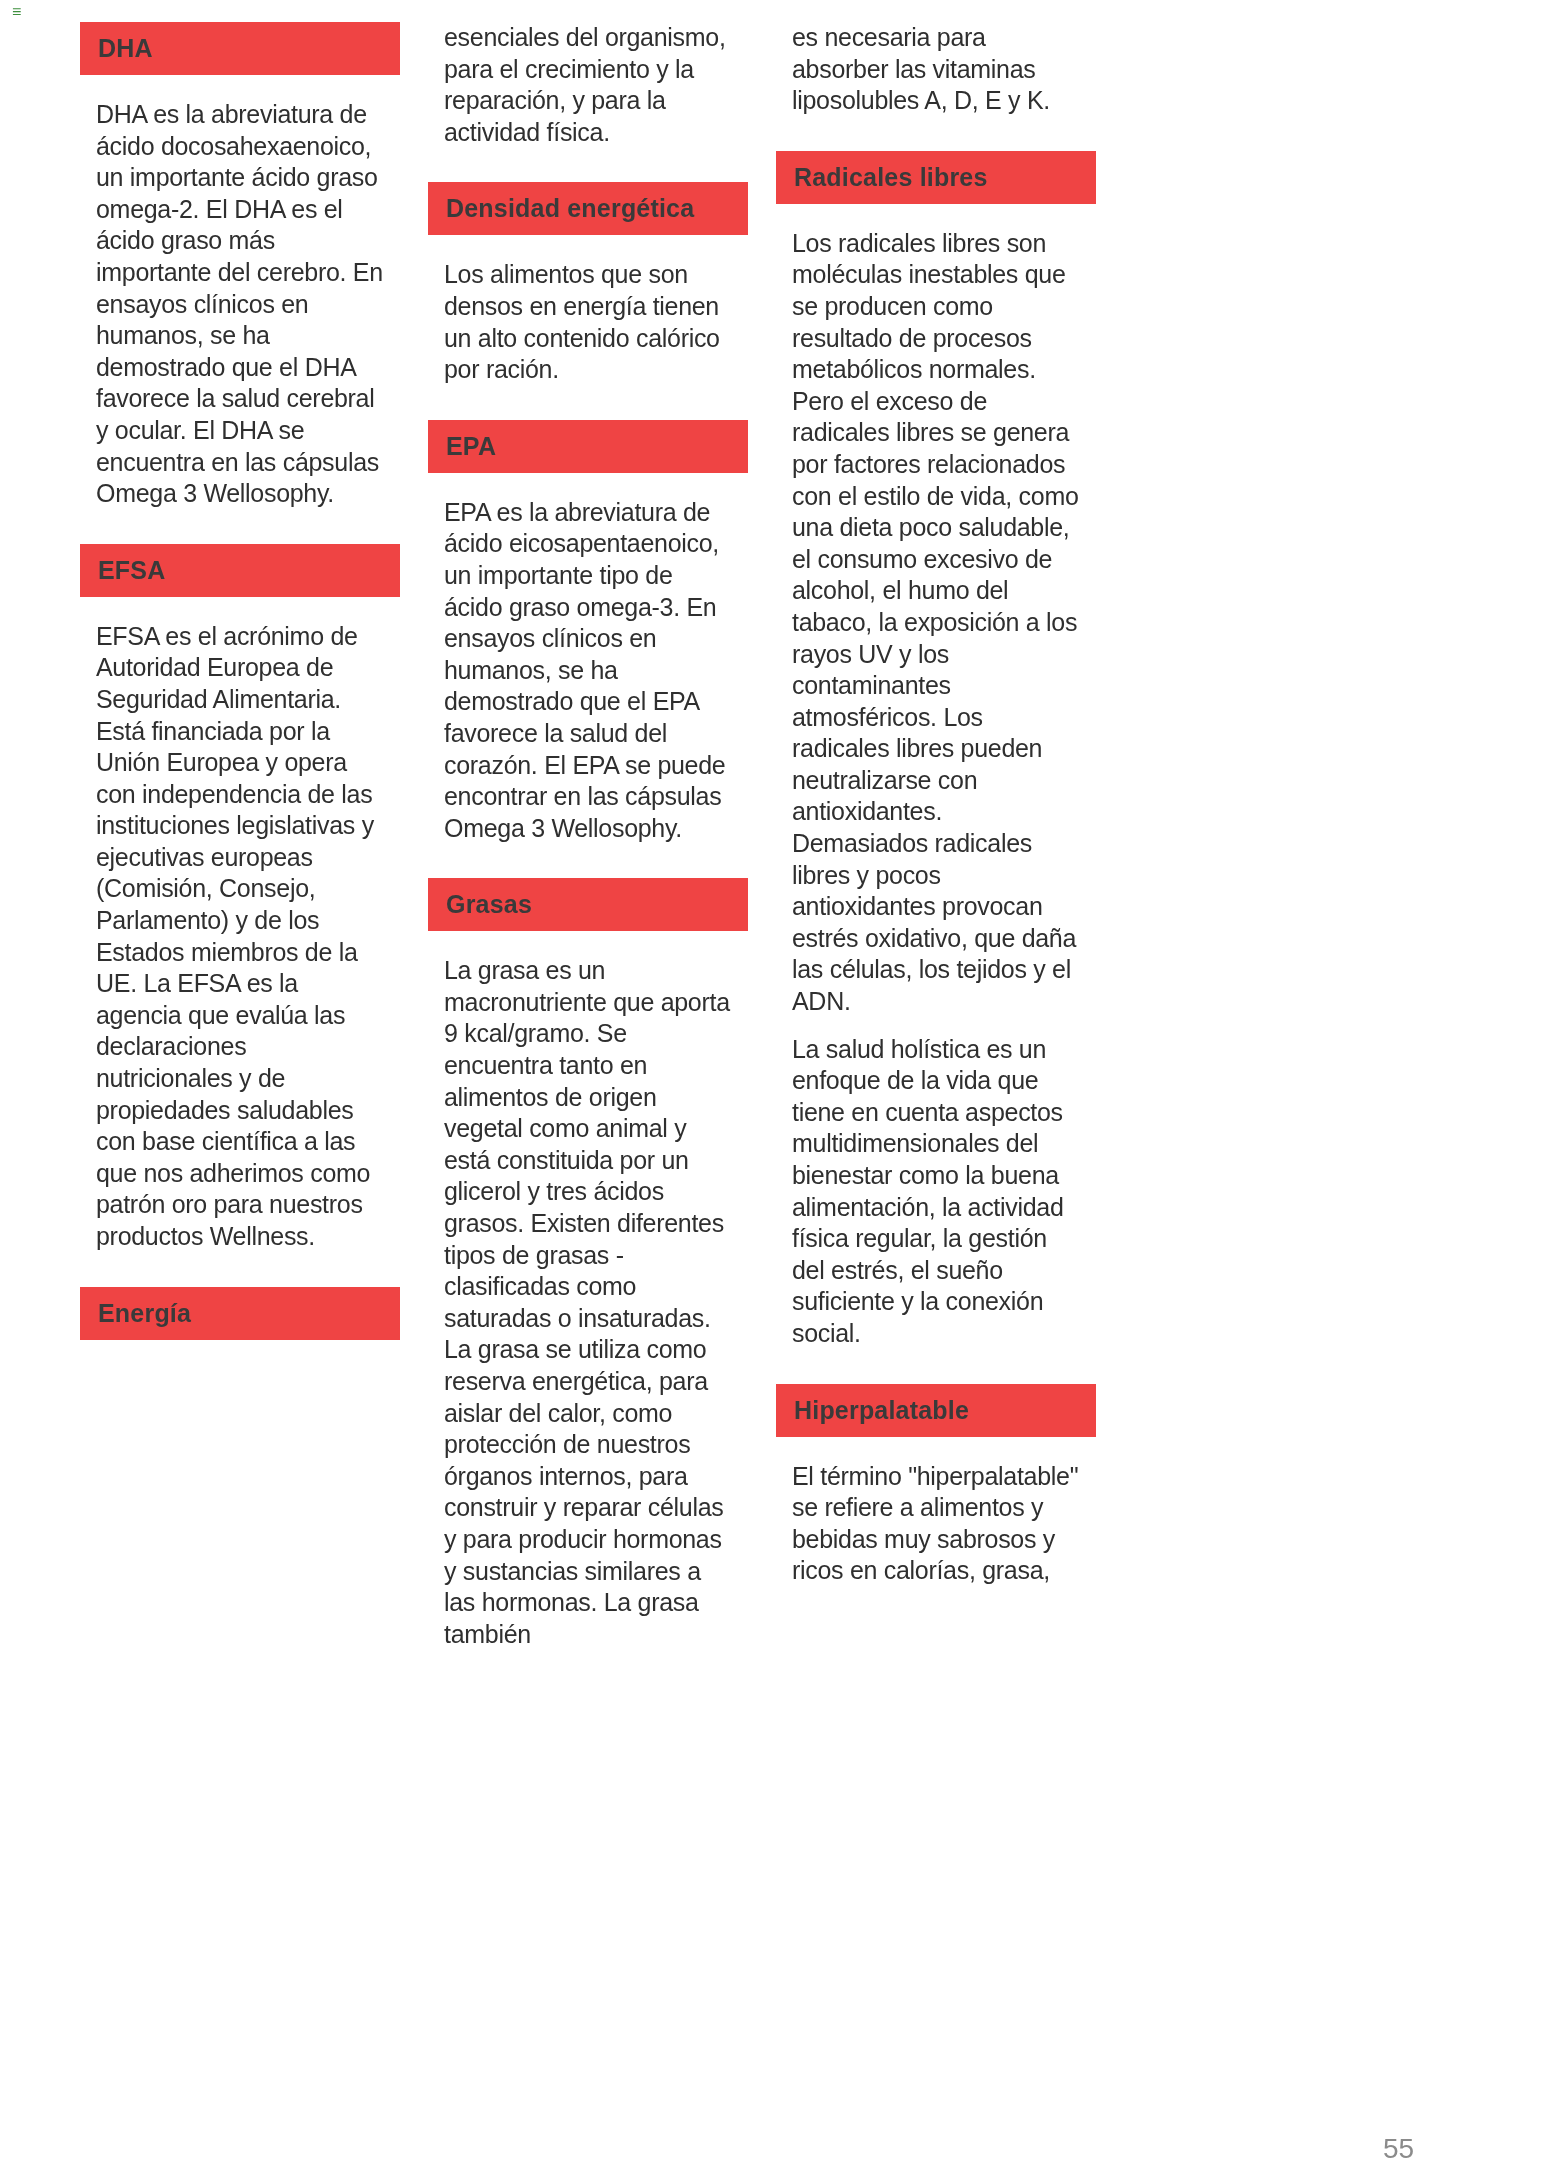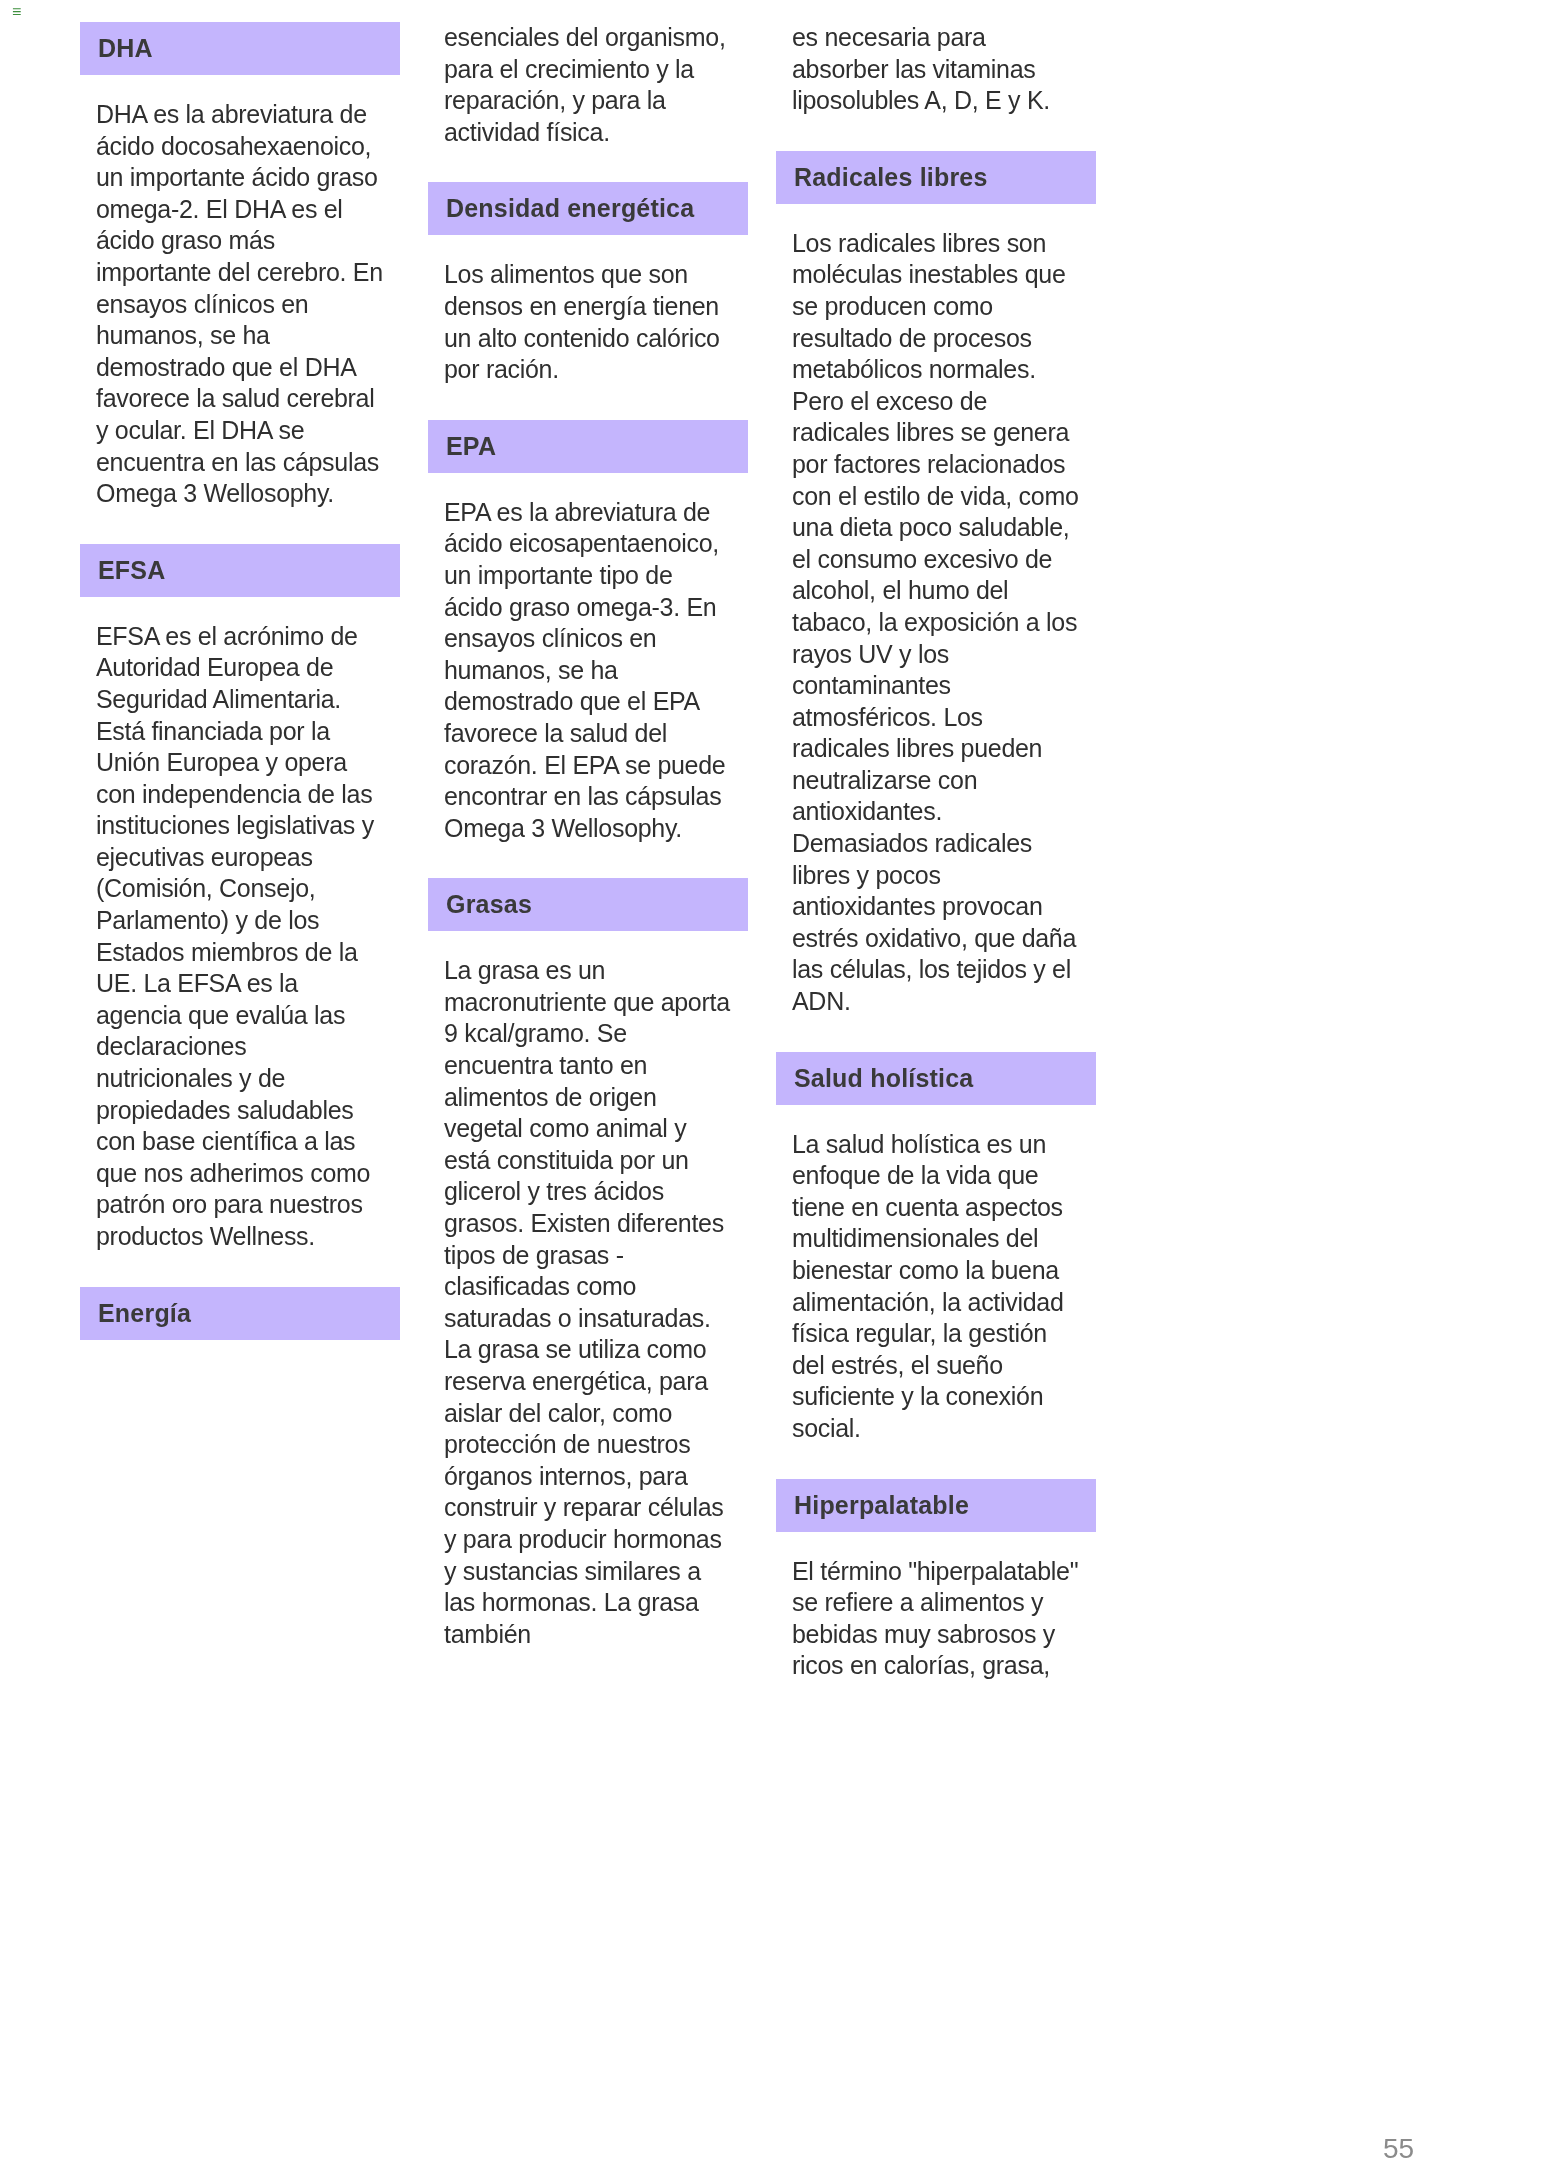--- a/index.html
+++ b/index.html
@@ -30,21 +30,21 @@
     left: 80px;
     top: 22px;
     display: flex;
     gap: 28px;
   }
   .glossary-column {
     width: 320px;
     flex: 0 0 320px;
   }
   .term-box {
-    background: #c4b5fd;
+    background: #ef4444;
     height: 53px;
     display: flex;
     align-items: center;
     padding-left: 18px;
     box-sizing: border-box;
     margin: 34px 0 24px 0;
     font-size: 25px;
     font-weight: bold;
     color: #3a3a3a;
     letter-spacing: 0.2px;
@@ -102,23 +102,20 @@
           <span>Grasas</span>
         </div>
         <p class="definition">La grasa es un macronutriente que aporta 9 kcal/gramo. Se encuentra tanto en alimentos de origen vegetal como animal y está constituida por un glicerol y tres ácidos grasos. Existen diferentes tipos de grasas - clasificadas como saturadas o insaturadas. La grasa se utiliza como reserva energética, para aislar del calor, como protección de nuestros órganos internos, para construir y reparar células y para producir hormonas y sustancias similares a las hormonas. La grasa también</p>
       </div>
     <div class="glossary-column">
         <p class="definition">es necesaria para absorber las vitaminas liposolubles A, D, E y K.</p>
         <div class="term-box">
           <span>Radicales libres</span>
         </div>
         <p class="definition">Los radicales libres son moléculas inestables que se producen como resultado de procesos metabólicos normales. Pero el exceso de radicales libres se genera por factores relacionados con el estilo de vida, como una dieta poco saludable, el consumo excesivo de alcohol, el humo del tabaco, la exposición a los rayos UV y los contaminantes atmosféricos. Los radicales libres pueden neutralizarse con antioxidantes. Demasiados radicales libres y pocos antioxidantes provocan estrés oxidativo, que daña las células, los tejidos y el ADN.</p>
-        <div class="term-box">
-          <span>Salud holística</span>
-        </div>
         <p class="definition">La salud holística es un enfoque de la vida que tiene en cuenta aspectos multidimensionales del bienestar como la buena alimentación, la actividad física regular, la gestión del estrés, el sueño suficiente y la conexión social.</p>
         <div class="term-box">
           <span>Hiperpalatable</span>
         </div>
         <p class="definition">El término "hiperpalatable" se refiere a alimentos y bebidas muy sabrosos y ricos en calorías, grasa,</p>
       </div>
   </div>
 
   <div class="page-number">55</div>
 

